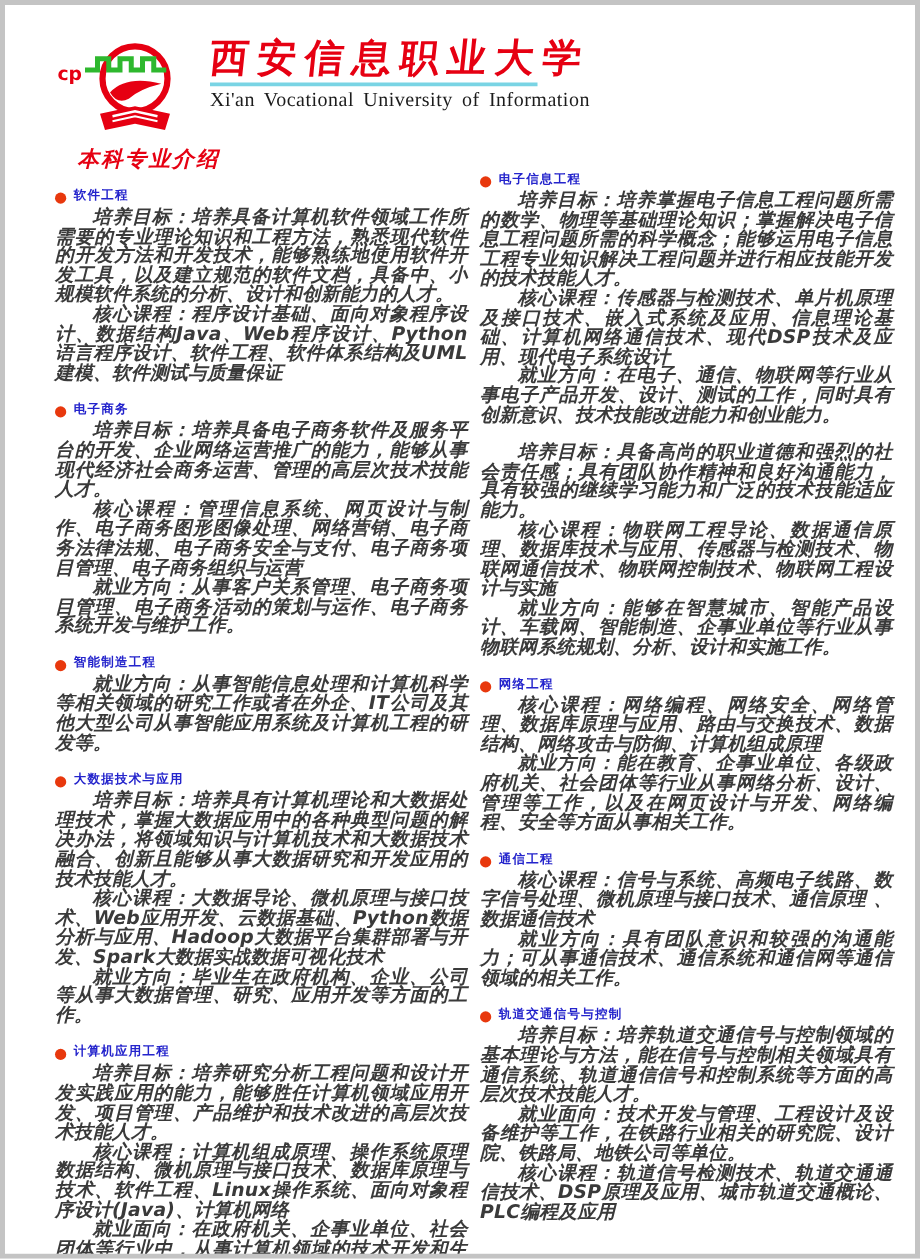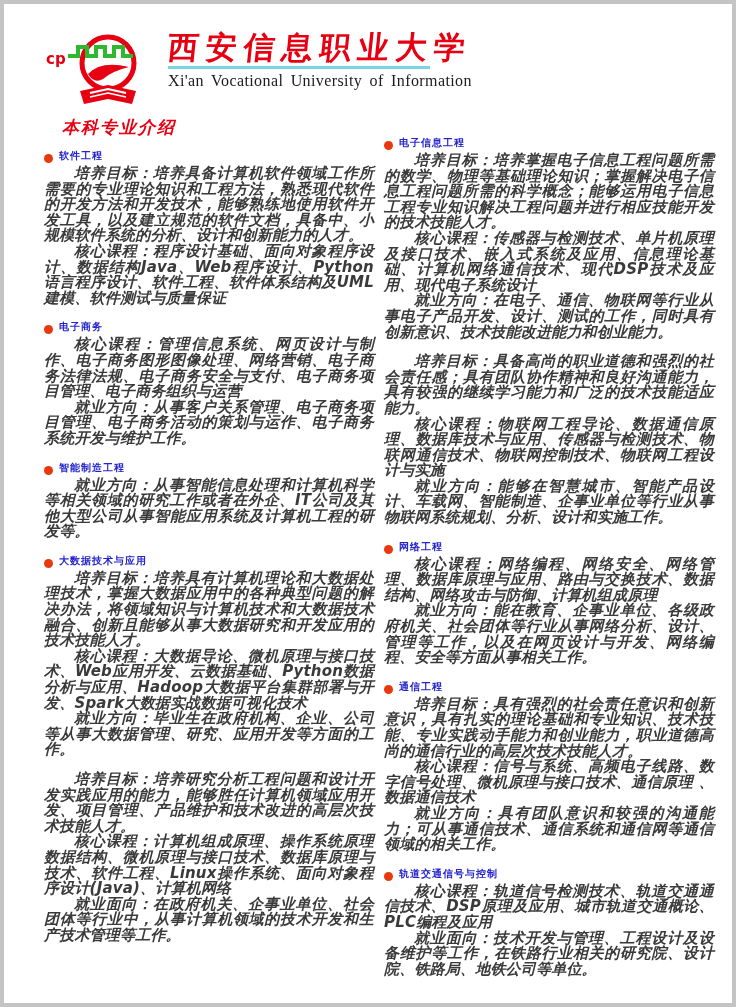--- a/index.html
+++ b/index.html
@@ -113,20 +113,21 @@
     </h3>
   <p class="para"><span class="plabel">培养目标：</span>培养具备计算机软件领域工作所需要的专业理论知识和工程方法，熟悉现代软件的开发方法和开发技术，能够熟练地使用软件开发工具，以及建立规范的软件文档，具备中、小规模软件系统的分析、设计和创新能力的人才。</p>
           <p class="para"><span class="plabel">核心课程：</span>程序设计基础、面向对象程序设计、数据结构Java、Web程序设计、Python语言程序设计、软件工程、软件体系结构及UML建模、软件测试与质量保证</p>
         </section>
 
   <section class="major">
     <h3 class="major-title">
       <span class="bullet"></span>
       <span class="title-text">电子商务</span>
     </h3>
+  <p class="para"><span class="plabel">培养目标：</span>培养具备电子商务软件及服务平台的开发、企业网络运营推广的能力，能够从事现代经济社会商务运营、管理的高层次技术技能人才。</p>
           <p class="para"><span class="plabel">核心课程：</span>管理信息系统、网页设计与制作、电子商务图形图像处理、网络营销、电子商务法律法规、电子商务安全与支付、电子商务项目管理、电子商务组织与运营</p>
           <p class="para"><span class="plabel">就业方向：</span>从事客户关系管理、电子商务项目管理、电子商务活动的策划与运作、电子商务系统开发与维护工作。</p>
         </section>
 
   <section class="major">
     <h3 class="major-title">
       <span class="bullet"></span>
       <span class="title-text">智能制造工程</span>
     </h3>
           <p class="para"><span class="plabel">就业方向：</span>从事智能信息处理和计算机科学等相关领域的研究工作或者在外企、IT公司及其他大型公司从事智能应用系统及计算机工程的研发等。</p>
@@ -136,20 +137,24 @@
     <h3 class="major-title">
       <span class="bullet"></span>
       <span class="title-text">大数据技术与应用</span>
     </h3>
   <p class="para"><span class="plabel">培养目标：</span>培养具有计算机理论和大数据处理技术，掌握大数据应用中的各种典型问题的解决办法，将领域知识与计算机技术和大数据技术融合、创新且能够从事大数据研究和开发应用的技术技能人才。</p>
           <p class="para"><span class="plabel">核心课程：</span>大数据导论、微机原理与接口技术、Web应用开发、云数据基础、Python数据分析与应用、Hadoop大数据平台集群部署与开发、Spark大数据实战数据可视化技术</p>
           <p class="para"><span class="plabel">就业方向：</span>毕业生在政府机构、企业、公司等从事大数据管理、研究、应用开发等方面的工作。</p>
         </section>
 
   <section class="major">
+    <h3 class="major-title">
+      <span class="bullet"></span>
+      <span class="title-text">计算机应用工程</span>
+    </h3>
   <p class="para"><span class="plabel">培养目标：</span>培养研究分析工程问题和设计开发实践应用的能力，能够胜任计算机领域应用开发、项目管理、产品维护和技术改进的高层次技术技能人才。</p>
           <p class="para"><span class="plabel">核心课程：</span>计算机组成原理、操作系统原理数据结构、微机原理与接口技术、数据库原理与技术、软件工程、Linux操作系统、面向对象程序设计(Java)、计算机网络</p>
           <p class="para"><span class="plabel">就业面向：</span>在政府机关、企事业单位、社会团体等行业中，从事计算机领域的技术开发和生产技术管理等工作。</p>
         </section>
 </div>
     <div class="col col-right" id="col-right">
   <section class="major">
     <h3 class="major-title">
       <span class="bullet"></span>
       <span class="title-text">电子信息工程</span>
@@ -172,29 +177,29 @@
     </h3>
           <p class="para"><span class="plabel">核心课程：</span>网络编程、网络安全、网络管理、数据库原理与应用、路由与交换技术、数据结构、网络攻击与防御、计算机组成原理</p>
           <p class="para"><span class="plabel">就业方向：</span>能在教育、企事业单位、各级政府机关、社会团体等行业从事网络分析、设计、管理等工作，以及在网页设计与开发、网络编程、安全等方面从事相关工作。</p>
         </section>
 
   <section class="major">
     <h3 class="major-title">
       <span class="bullet"></span>
       <span class="title-text">通信工程</span>
     </h3>
-  <p class="para"><span class="plabel">培养目标：</span>具有强烈的社会责任意识和创新意识，具有扎实的理论基础和专业知识、技术技能、专业实践动手能力和创业能力，职业道德高尚的通信行业的高层次技术技能人才。</p>
           <p class="para"><span class="plabel">核心课程：</span>信号与系统、高频电子线路、数字信号处理、微机原理与接口技术、通信原理 、数据通信技术</p>
           <p class="para"><span class="plabel">就业方向：</span>具有团队意识和较强的沟通能力；可从事通信技术、通信系统和通信网等通信领域的相关工作。</p>
         </section>
 
   <section class="major">
     <h3 class="major-title">
       <span class="bullet"></span>
       <span class="title-text">轨道交通信号与控制</span>
     </h3>
+  <p class="para"><span class="plabel">培养目标：</span>培养轨道交通信号与控制领域的基本理论与方法，能在信号与控制相关领域具有通信系统、轨道通信信号和控制系统等方面的高层次技术技能人才。</p>
+          <p class="para"><span class="plabel">就业面向：</span>技术开发与管理、工程设计及设备维护等工作，在铁路行业相关的研究院、设计院、铁路局、地铁公司等单位。</p>
           <p class="para"><span class="plabel">核心课程：</span>轨道信号检测技术、轨道交通通信技术、DSP原理及应用、城市轨道交通概论、PLC编程及应用</p>
-          <p class="para"><span class="plabel">就业面向：</span>技术开发与管理、工程设计及设备维护等工作，在铁路行业相关的研究院、设计院、铁路局、地铁公司等单位。</p>
         </section>
 </div>
   </div>
 
 </div>
 
 </body></html>

